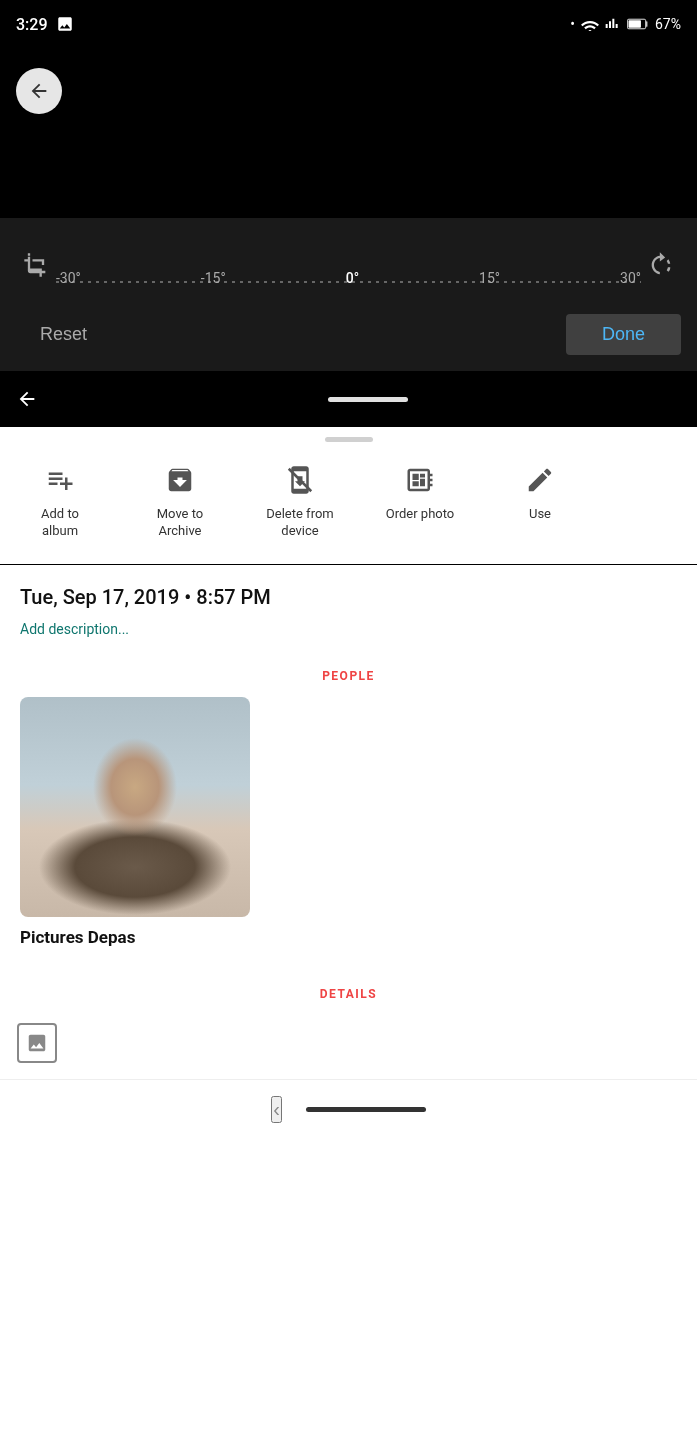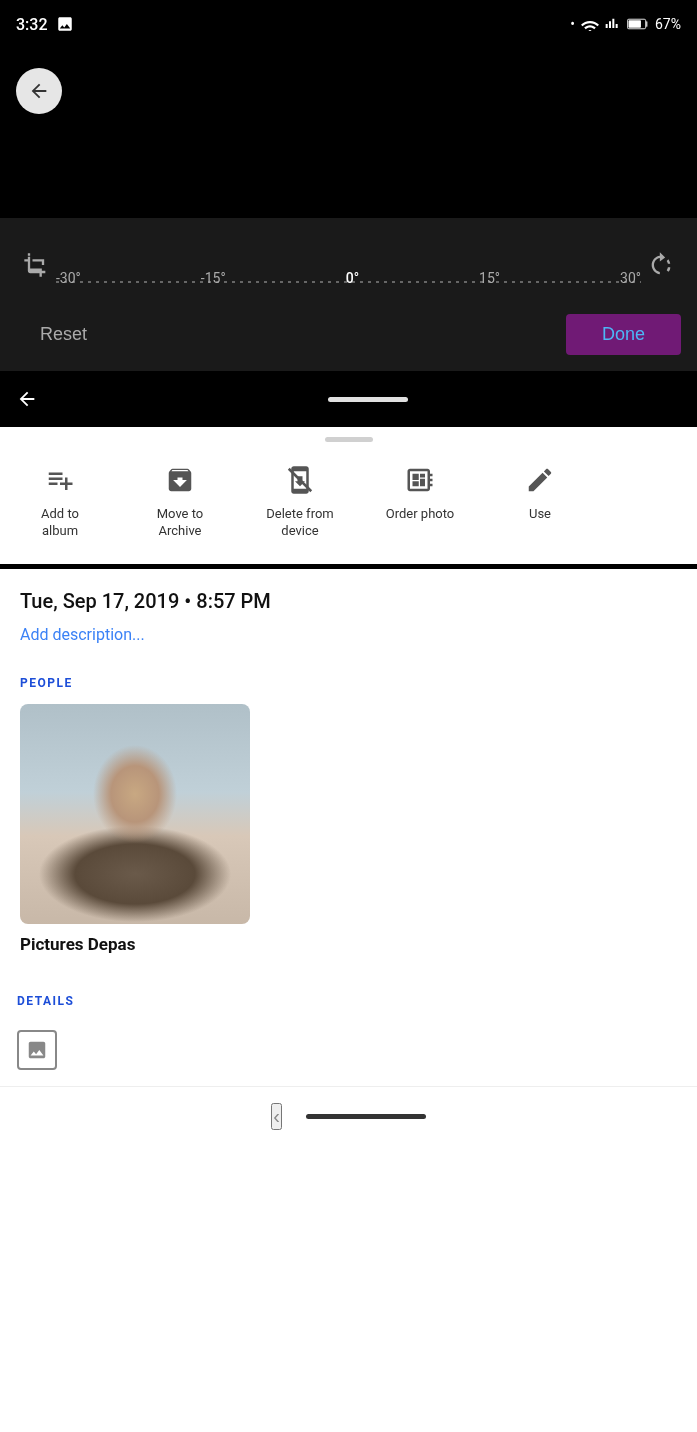--- a/index.html
+++ b/index.html
@@ -112,21 +112,21 @@
     }
     .reset-btn {
       background: transparent;
       border: none;
       color: #aaa;
       font-size: 18px;
       cursor: pointer;
       padding: 8px 24px;
     }
     .done-btn {
-      background: #701a75;
+      background: #404040;
       border: none;
       color: #4db6f5;
       font-size: 18px;
       font-weight: 500;
       padding: 10px 36px;
       border-radius: 4px;
       cursor: pointer;
     }
 
     
@@ -167,21 +167,21 @@
       background: #d0d0d0;
       border-radius: 3px;
     }
 
     
     .actions-row {
       background: #fff;
       display: flex;
       padding: 8px 0 16px;
       overflow-x: auto;
-      border-bottom: 5px solid #000000;
+      border-bottom: 1px solid #000000;
     }
     .action-item {
       display: flex;
       flex-direction: column;
       align-items: center;
       min-width: 120px;
       gap: 8px;
       cursor: pointer;
       padding: 8px 0;
     }
@@ -205,32 +205,33 @@
       background: #fff;
       padding: 20px 20px 8px;
     }
     .photo-date {
       font-size: 20px;
       font-weight: 500;
       color: #111;
       margin-bottom: 12px;
     }
     .add-description {
-      font-size: 16px;
-      color: #3b82f6;
+      font-size: 14px;
+      color: #0f766e;
       margin-bottom: 24px;
     }
 
     
     .section-header {
       font-size: 12px;
       font-weight: 700;
-      color: #1d4ed8;
+      color: #ef4444;
       letter-spacing: 1.5px;
       margin-bottom: 14px;
+      text-align: center;
     }
     .people-section {
       padding: 0 20px 20px;
     }
     .person-thumbnail {
       width: 230px;
       height: 220px;
       border-radius: 8px;
       overflow: hidden;
       background: #ccc;
@@ -307,21 +308,21 @@
     }
 
     
     svg { display: block; }
   </style>
 </head>
 <body>
 
 <div class="status-bar">
   <div class="status-left">
-    <span>3:32</span>
+    <span>3:29</span>
     <svg width="18" height="18" viewBox="0 0 24 24" fill="#fff">
       <path d="M21 19V5c0-1.1-.9-2-2-2H5c-1.1 0-2 .9-2 2v14c0 1.1.9 2 2 2h14c1.1 0 2-.9 2-2zM8.5 13.5l2.5 3.01L14.5 12l4.5 6H5l3.5-4.5z"></path>
     </svg>
   </div>
   <div class="status-right">
     <span>•</span>
     <svg width="18" height="14" viewBox="0 0 24 18" fill="#fff">
       <path d="M12 5C7.31 5 3.07 6.9 0 10l2.12 2.12C4.6 9.69 8.13 8 12 8s7.4 1.69 9.88 4.12L24 10C20.93 6.9 16.69 5 12 5zm0 5.5c-3.04 0-5.78 1.23-7.75 3.22L6.37 15.84C7.9 14.34 9.84 13.5 12 13.5s4.1.84 5.63 2.34l2.12-2.12C17.78 11.73 15.04 10.5 12 10.5z"></path>
       <circle cx="12" cy="19" r="2"></circle>
     </svg>

